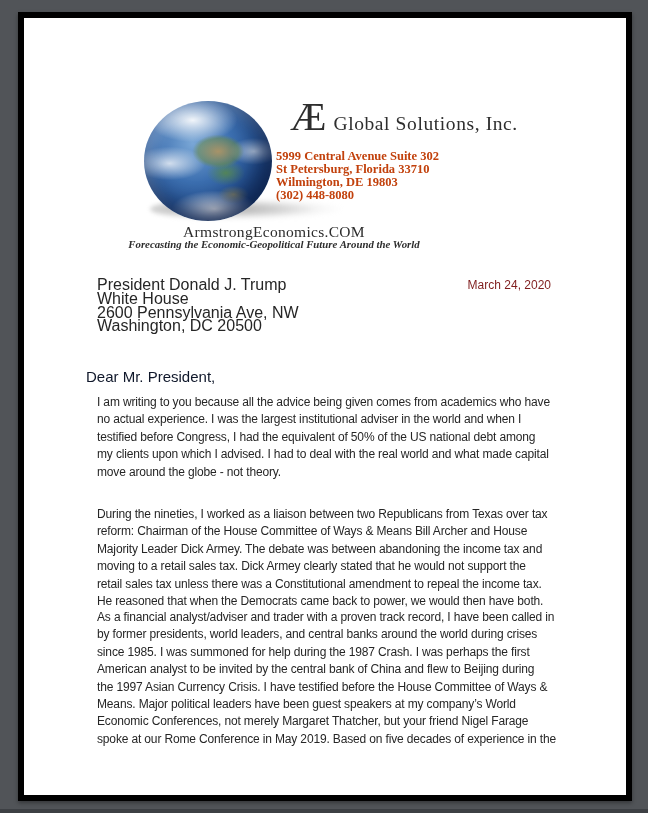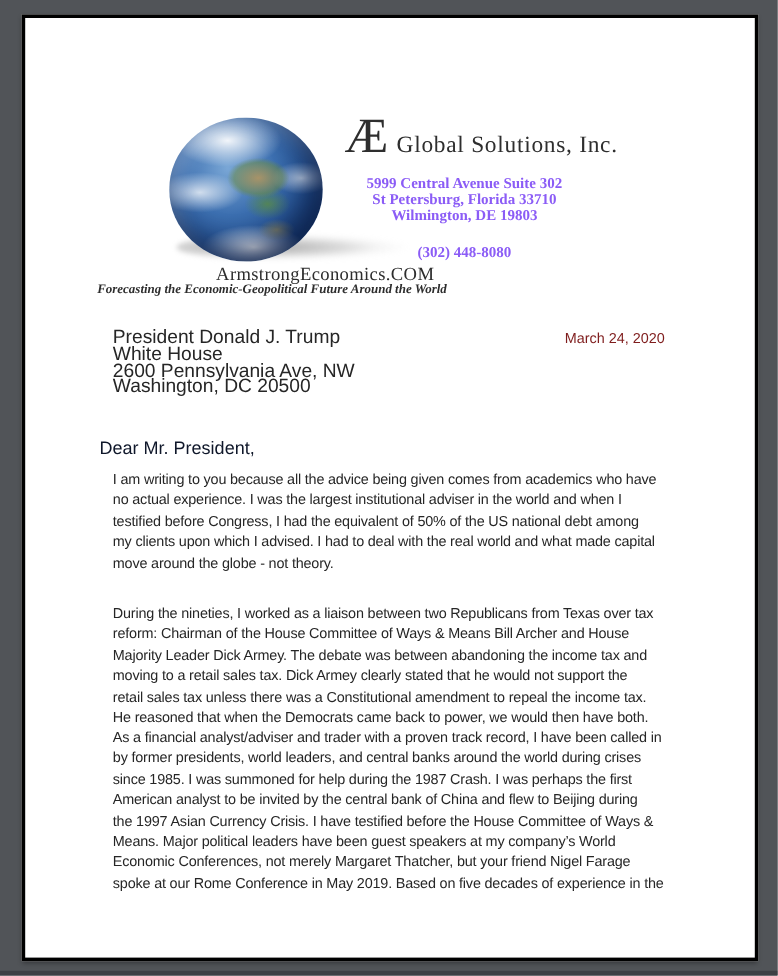--- a/index.html
+++ b/index.html
@@ -7,21 +7,21 @@
     width:648px; height:813px; overflow:hidden;
     background:#515458;
     font-family:"Liberation Sans", sans-serif;
   }
   .viewer { position:relative; width:648px; height:813px; background:#515458; }
   .bottom-bar { position:absolute; left:0; bottom:0; width:648px; height:4px; background:#3d4044; }
 
   .paper {
     position:absolute; left:18px; top:12px; width:614px; height:789px;
     background:#ffffff; box-sizing:border-box;
-    border:3px solid #000000;
+    border:6px solid #000000;
     box-shadow:0 2px 4px rgba(0,0,0,.35);
   }
 
   
   .globe-shadow {
     position:absolute; left:126px; top:176px; width:300px; height:30px;
     border-radius:50%;
     background:radial-gradient(ellipse 55% 50% at 22% 50%,
       rgba(100,100,100,.6), rgba(145,145,145,.32) 45%,
       rgba(190,190,190,.15) 62%, rgba(255,255,255,0) 78%);
@@ -40,33 +40,33 @@
       radial-gradient(ellipse 28% 16% at 86% 42%, rgba(255,255,255,.6), rgba(255,255,255,0) 70%),
       radial-gradient(circle at 38% 35%, #7aa7d6 0%, #3c6fb0 35%, #24508f 60%, #143a74 82%, #0e2c5c 100%);
     box-shadow: inset -10px -12px 22px rgba(5,15,45,.55), inset 6px 8px 14px rgba(255,255,255,.25);
   }
 
   .logo-line { position:absolute; left:266px; top:76px; white-space:nowrap; color:#2e2e2e; }
   .monogram { font-family:"Liberation Serif", serif; font-size:41px; line-height:1.1; }
   .company  { font-family:"Liberation Serif", serif; font-size:19.5px; letter-spacing:.6px; margin-left:7px; }
 
   .addr {
-    position:absolute; left:236px; top:132px; width:260px; text-align:center;
+    position:absolute; left:252px; top:132px; width:260px; text-align:left;
     font-family:"Liberation Serif", serif; font-weight:bold;
-    font-size:12.5px; line-height:13px; color:#8b5cf6;
+    font-size:12.5px; line-height:13px; color:#c2410c;
   }
   .addr .gap3 { margin-top:3px; }
-  .addr .gap2 { margin-top:18px; }
+  .addr .gap2 { margin-top:0; }
 
   .website {
     position:absolute; left:60px; top:205px; width:380px; text-align:center;
     font-family:"Liberation Serif", serif; font-size:15.5px; letter-spacing:.3px; color:#2d2d2d;
   }
   .tagline {
-    position:absolute; left:60px; top:220px; width:380px; text-align:left;
+    position:absolute; left:60px; top:220px; width:380px; text-align:center;
     font-family:"Liberation Serif", serif; font-style:italic; font-weight:bold;
     font-size:10.8px; color:#2d2d2d;
   }
 
   
   .date { position:absolute; top:260px; right:75px; font-size:12px; color:#7f1d1d; }
   .recipient { position:absolute; left:73px; top:260px; font-size:16px; line-height:13.8px; color:#262626; }
   .salutation { position:absolute; left:62px; top:350px; font-size:15px; color:#0f172a; }
   .para {
     position:absolute; left:73px; width:524px;

